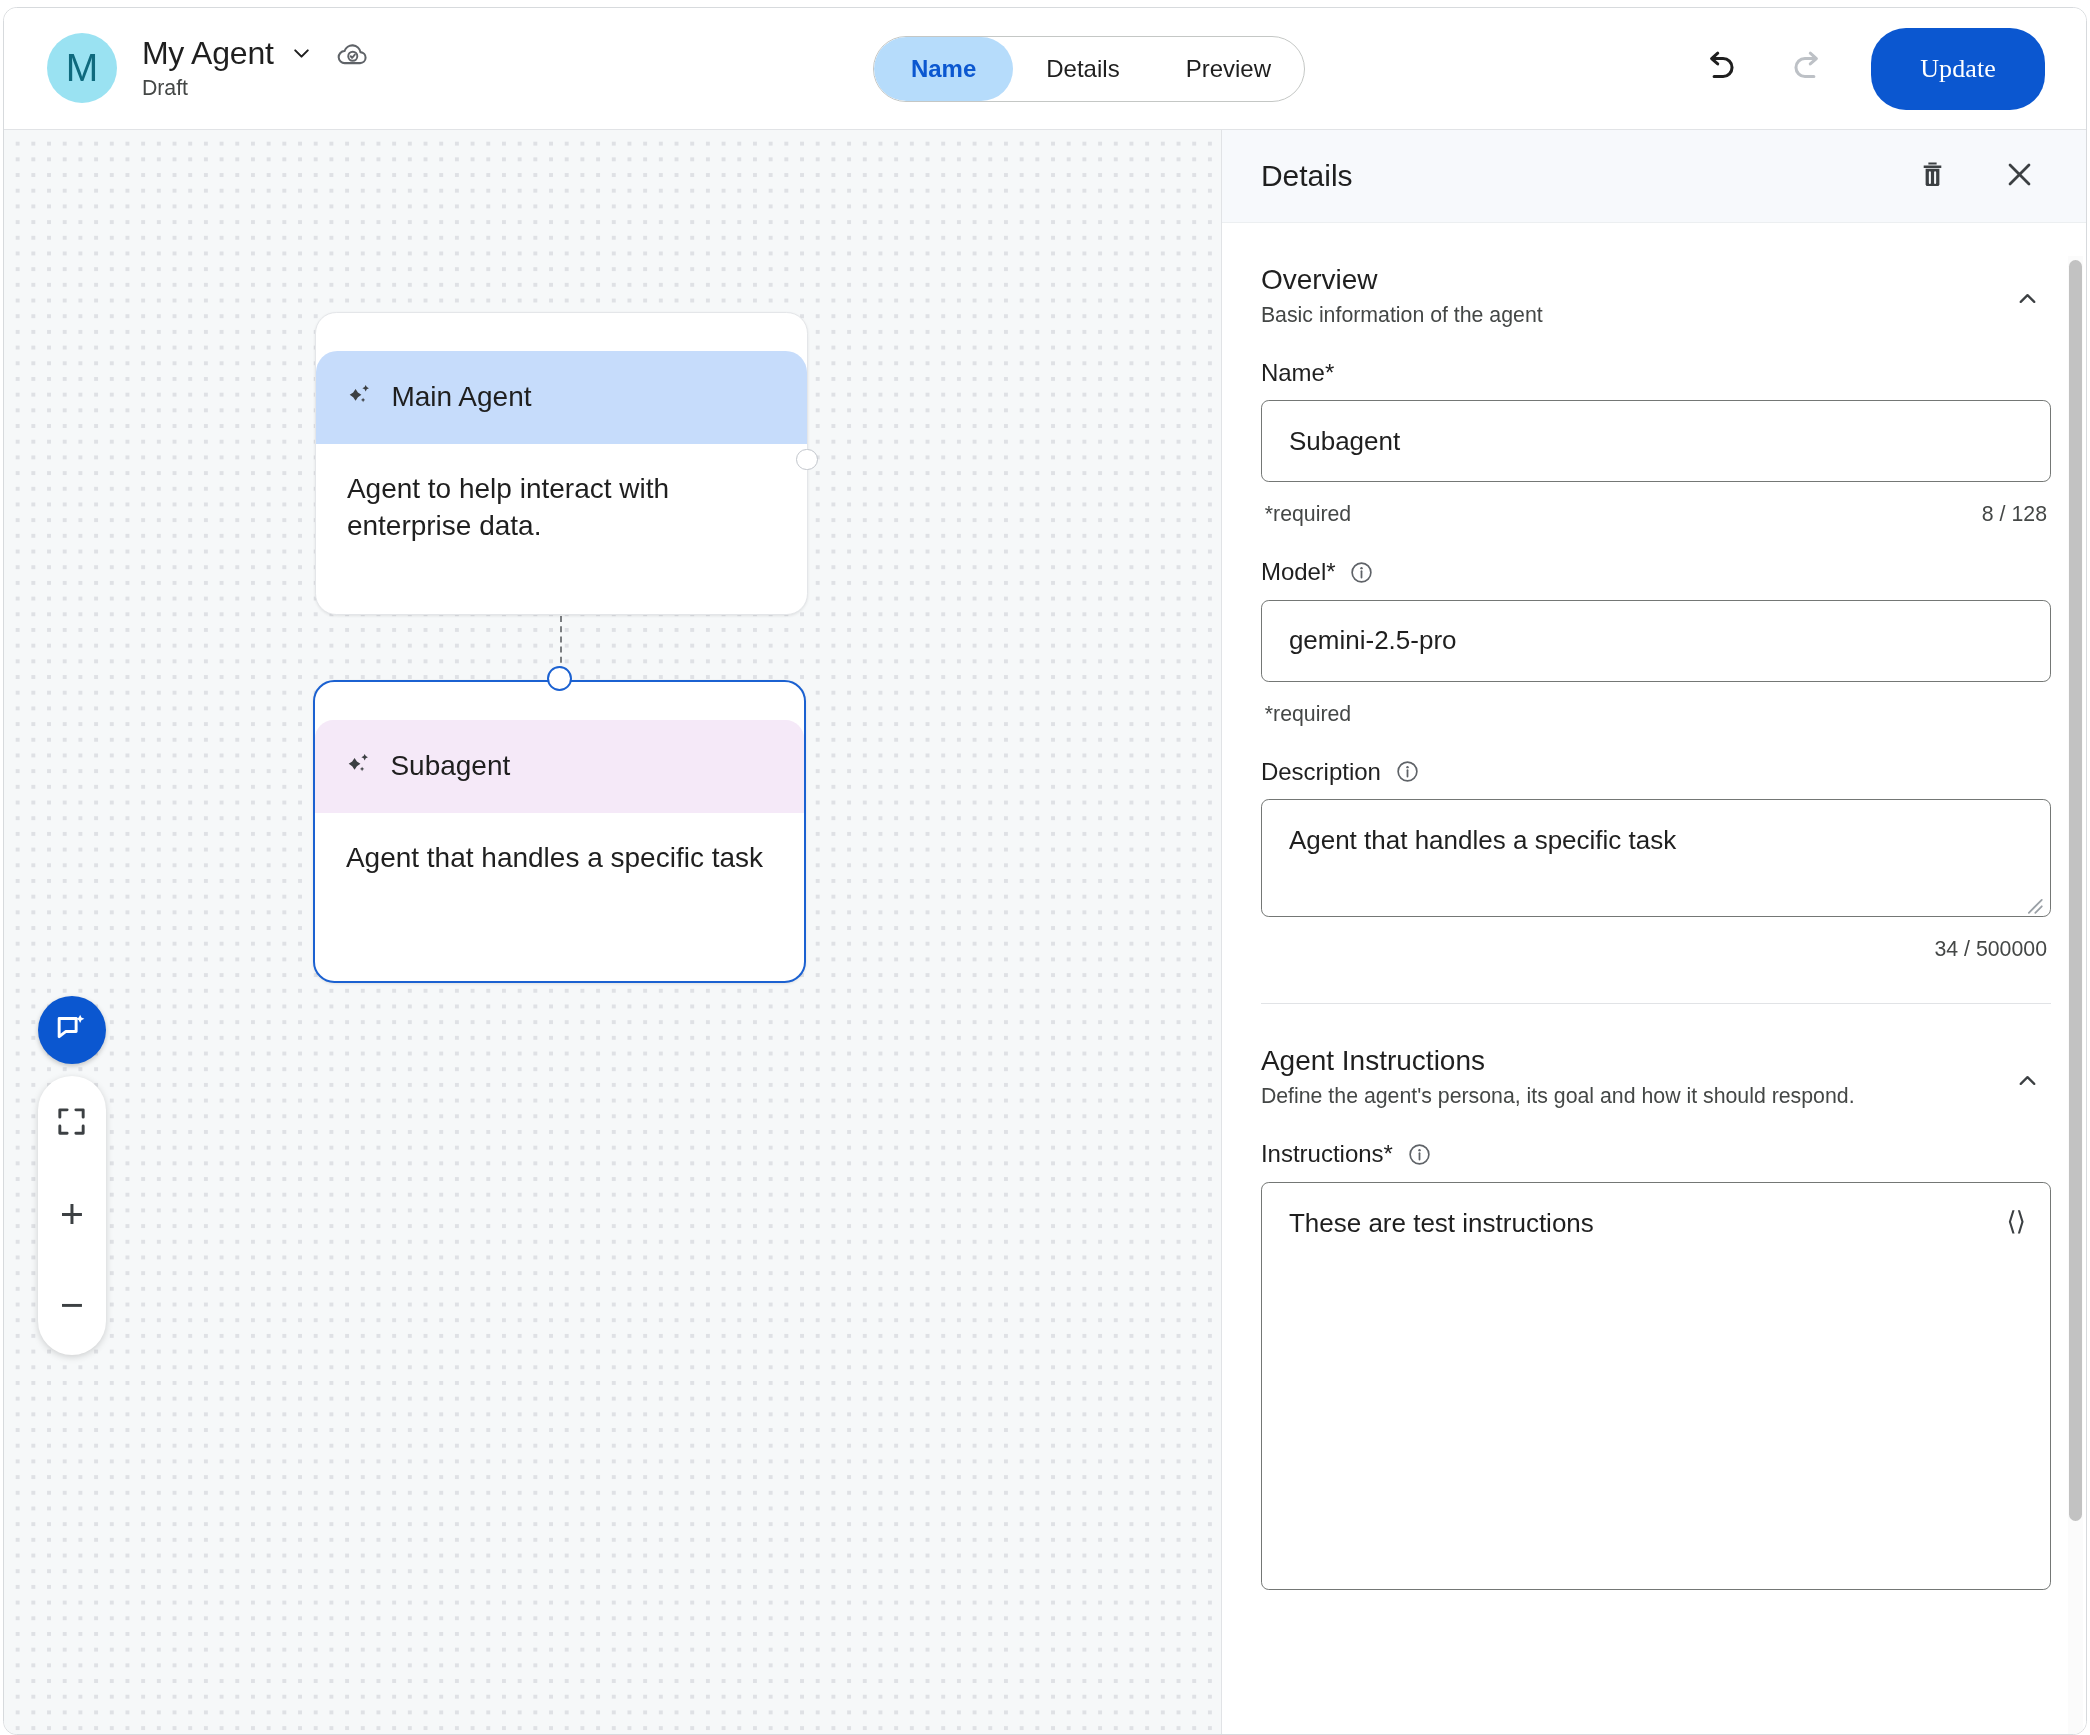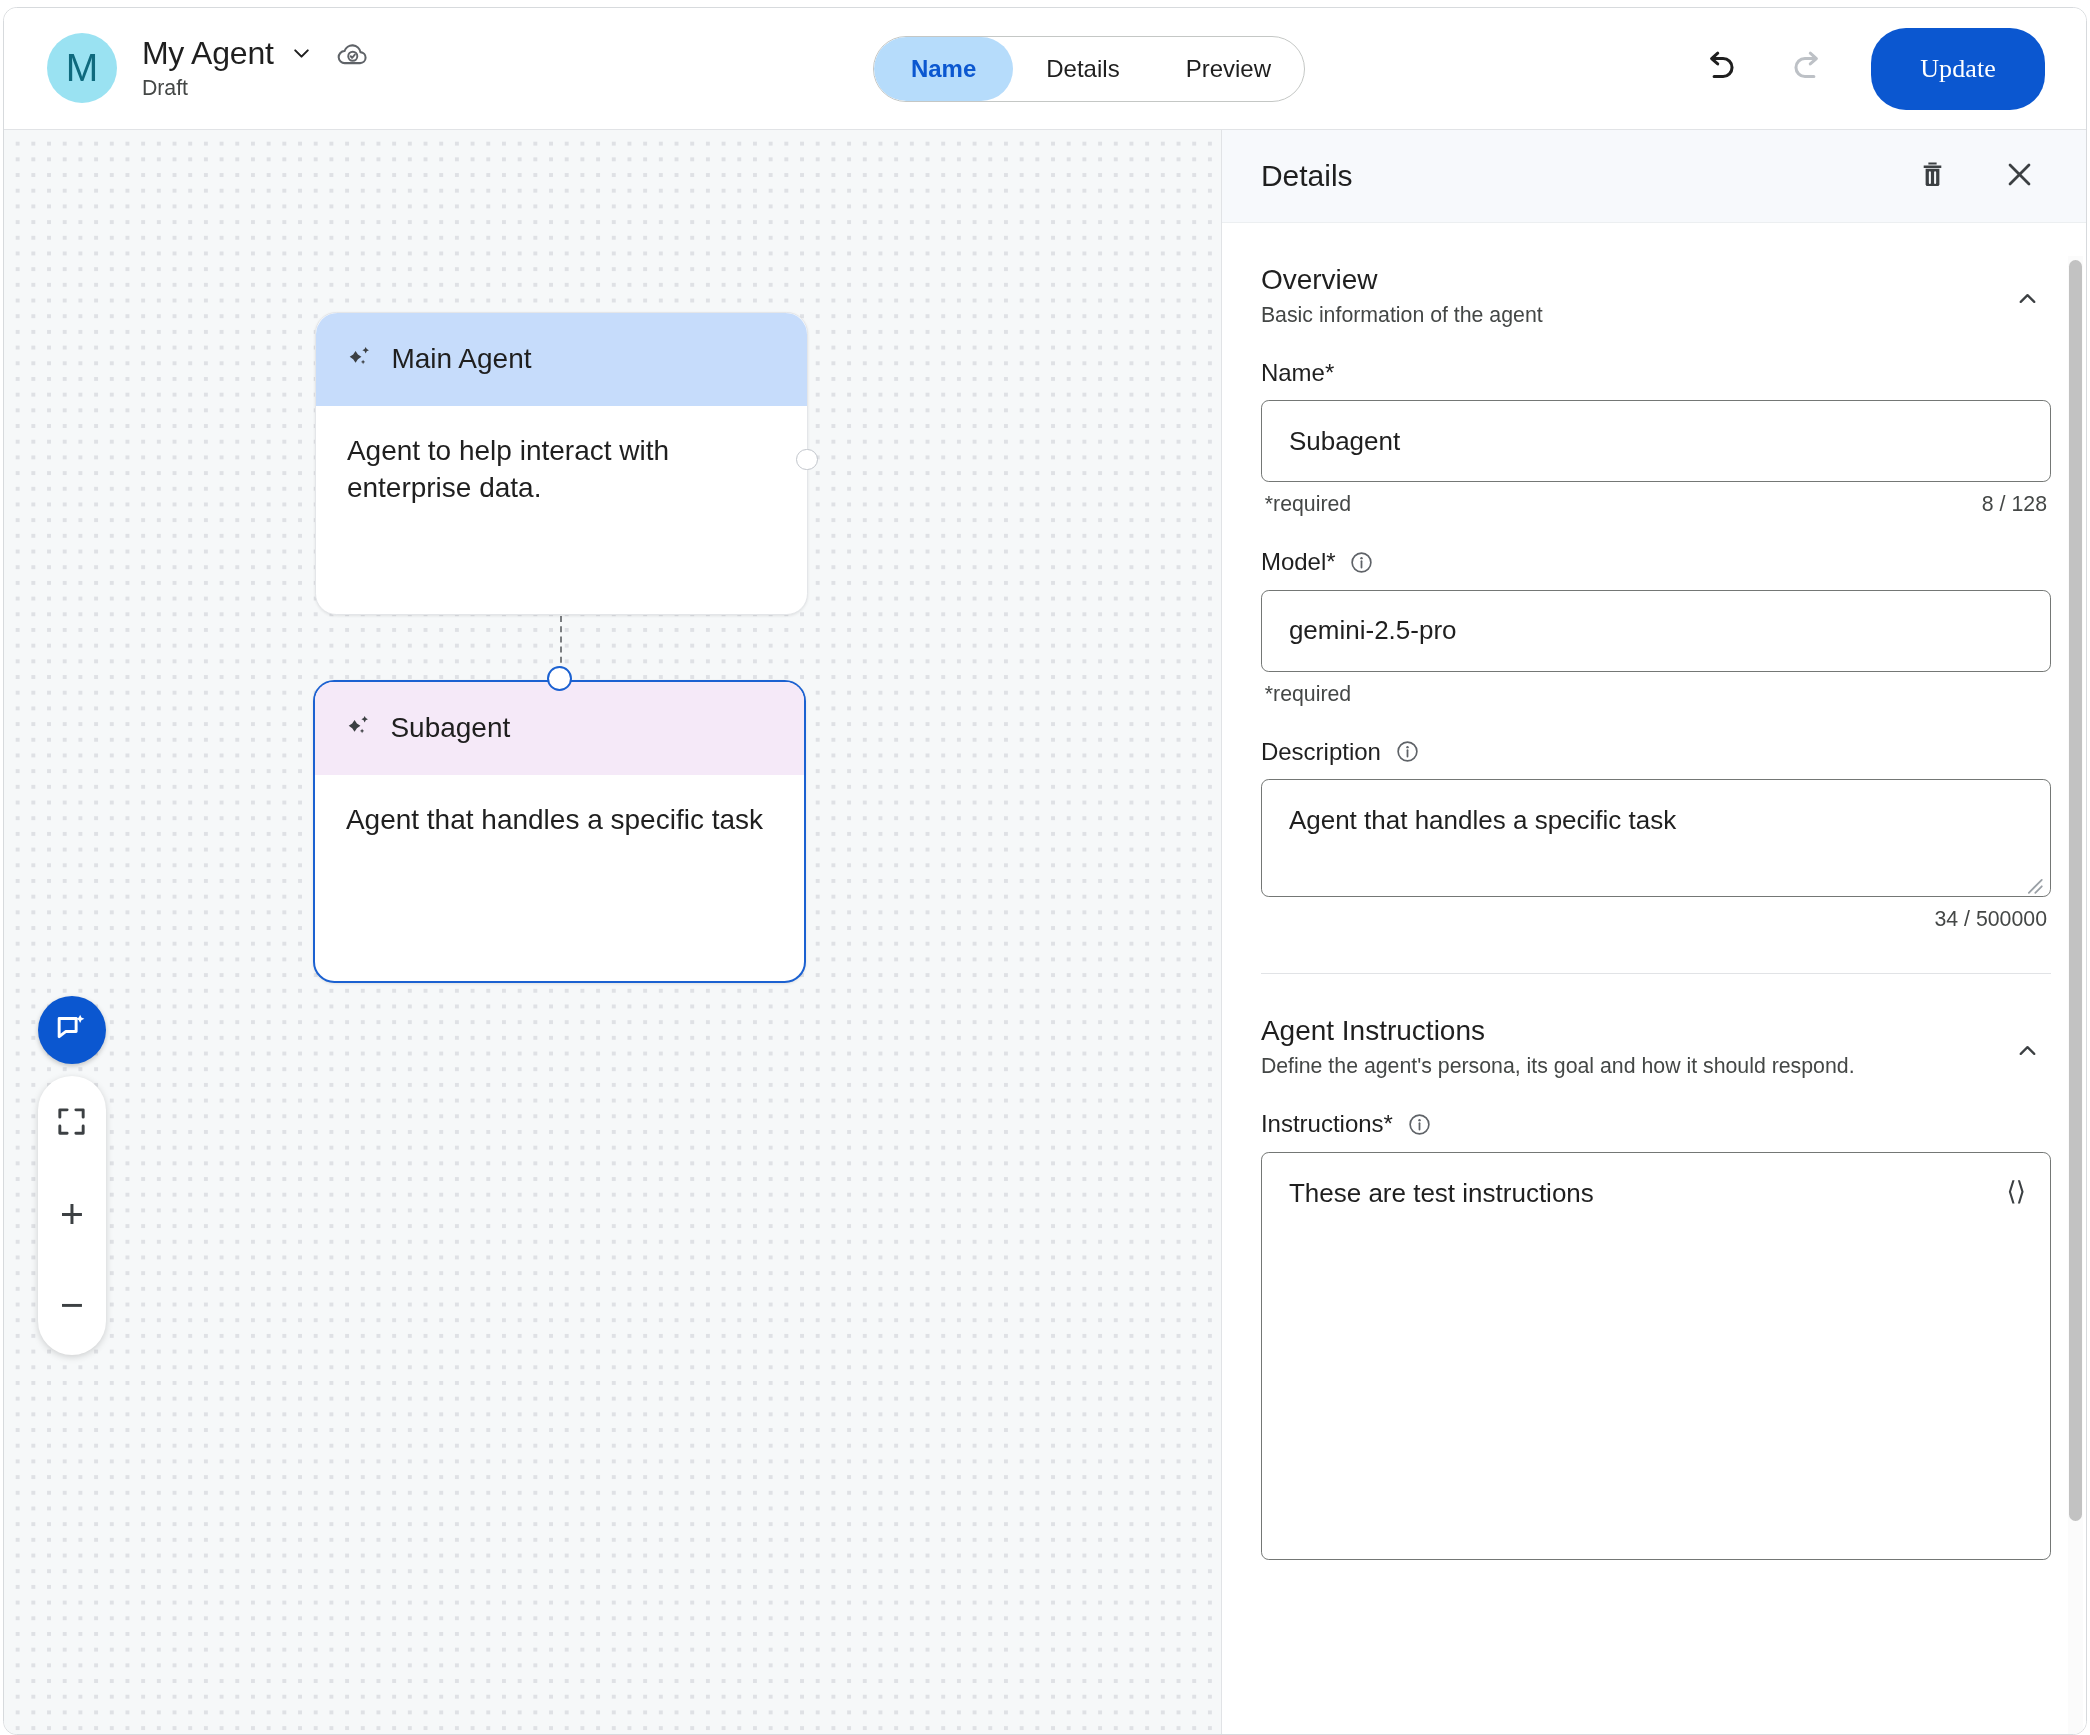--- a/index.html
+++ b/index.html
@@ -92,21 +92,21 @@
   .node {
     position: absolute;
     width: 493px; height: 303px;
     background: #ffffff;
     border-radius: 21.3px;
     overflow: visible;
   }
   .node-inner {
     width: 100%; height: 100%;
     border-radius: 21.3px; overflow: hidden;
-    display: flex; flex-direction: column;
+    display: flex; flex-direction: column; margin-top: 38px;
   }
   .node-head {
     height: 93px; display: flex; align-items: center;
     padding: 0 31px; gap: 17.5px;
   }
   .node-title { font-size: 28px; color: #1f1f1f; }
   .node-body { flex: 1; padding: 27px 31px 0 31px; }
   .node-desc { font-size: 28px; line-height: 1.32; color: #1f1f1f; }
 
   .node-main {
@@ -232,21 +232,21 @@
     position: absolute; right: 6.8px; bottom: 6.8px;
     width: 19.4px; height: 19.4px;
   }
   .code-ico {
     position: absolute; right: 25px; top: 23px;
     font-size: 26px; color: #3c4043; cursor: pointer;
     letter-spacing: -1px;
   }
   .helper-row {
     display: flex; justify-content: space-between;
-    margin-top: 10px; padding: 0 3.9px;
+    margin-top: 20px; padding: 0 3.9px;
     font-size: 21.3px; color: #444746;
   }
   .helper-right-only { justify-content: flex-end; }
   .divider {
     height: 1px; background: #e1e3e6;
     margin: 41px 0 0 0;
   }
 
   .scrollbar-track {
     position: absolute; right: 5.8px; top: 126px;

